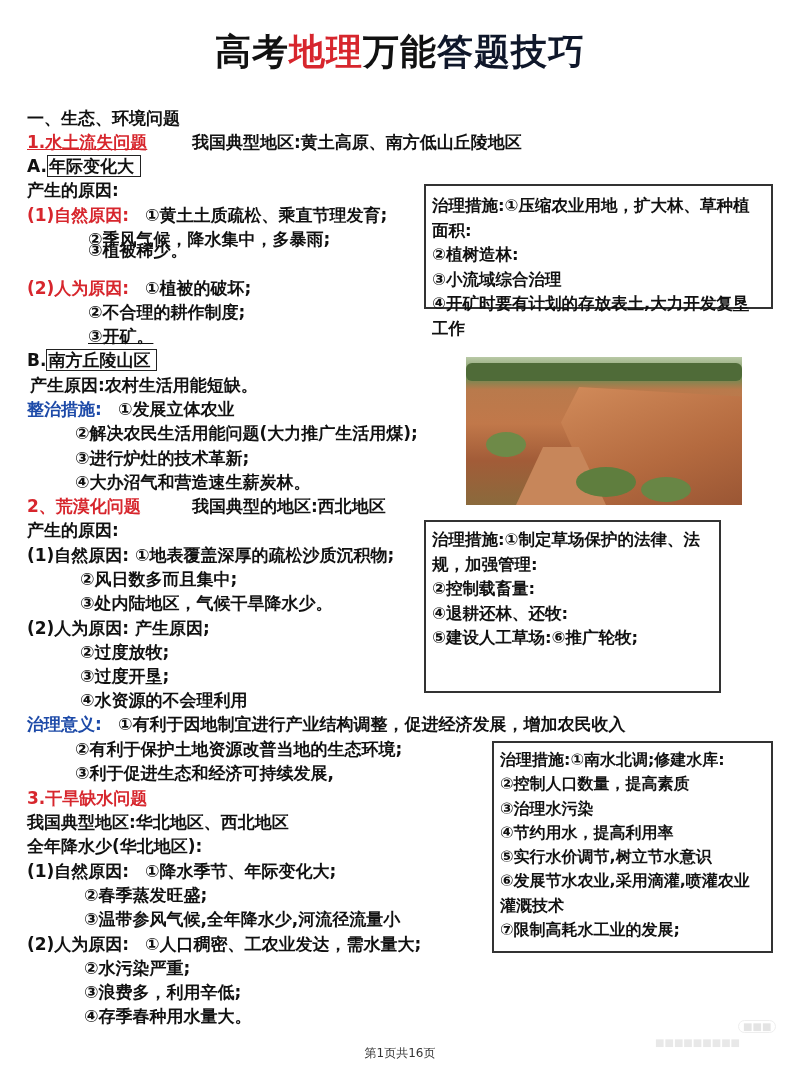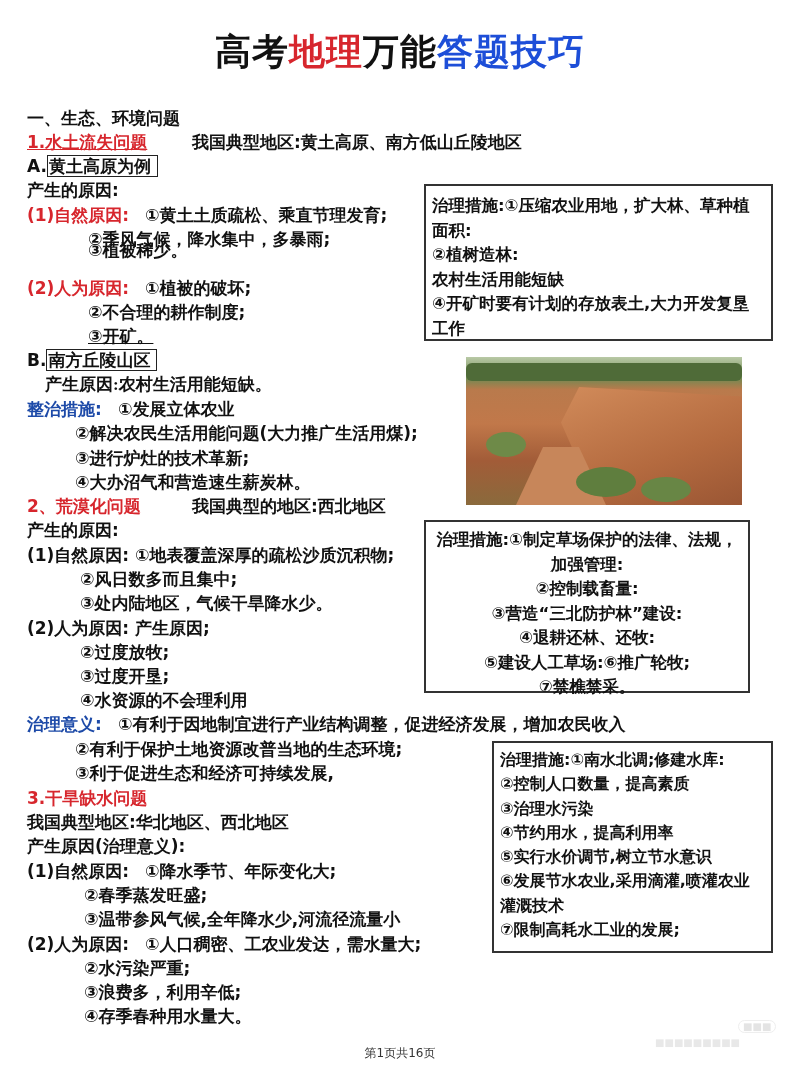--- a/index.html
+++ b/index.html
@@ -5,21 +5,21 @@
   html, body { margin: 0; padding: 0; }
   body {
     width: 800px; height: 1067px; background: #ffffff; position: relative; overflow: hidden;
     font-family: "DejaVu Sans", "Liberation Sans", sans-serif; color: #111;
   }
   .abs { position: absolute; }
   .title {
     left: 0; width: 800px; top: 28px; text-align: center; font-size: 36px; font-weight: bold; letter-spacing: 1px;
   }
   .title .red { color: #d7262d; }
-  .title .blue { color: #1d4ed8; }
+  .title .blue { color: #0f172a; }
   .line { position: absolute; font-size: 17px; font-weight: bold; white-space: nowrap; line-height: 24px; }
   .red { color: #d7262d; }
   .blue { color: #1d4aa8; }
   .boxed { border: 1.5px solid #222; padding: 0 6px 0 1px; }
   .panel {
     position: absolute; border: 2px solid #333; background: #fff; box-sizing: border-box;
     padding: 8px 6px; font-size: 16.5px; font-weight: bold; line-height: 24.5px;
   }
   .panel div { white-space: normal; }
   .photo {
@@ -42,45 +42,45 @@
 <div class="abs title">
   <span>高考</span><span class="red">地理</span><span>万能</span><span class="blue">答题技巧</span>
 </div>
 
 <div class="line" style="left:27px;top:106px;">一、生态、环境问题</div>
 
 <div class="line red" style="left:27px;top:130px;text-decoration:underline;">1.水土流失问题</div>
 <div class="line" style="left:192px;top:130px;">我国典型地区:黄土高原、南方低山丘陵地区</div>
 
 <div class="line" style="left:27px;top:154px;">
-  <span>A.</span><span class="boxed">黄土高原为例</span>
+  <span>A.</span><span class="boxed">年际变化大</span>
 </div>
 <div class="line" style="left:27px;top:178px;">产生的原因:</div>
 
 <div class="line red" style="left:27px;top:203px;">(1)自然原因:</div>
 <div class="line" style="left:145px;top:203px;">①黄土土质疏松、乘直节理发育;</div>
 <div class="line" style="left:88px;top:227px;">②季风气候，降水集中，多暴雨;</div>
 <div class="line" style="left:88px;top:238px;">③植被稀少。</div>
 
 <div class="line red" style="left:27px;top:276px;">(2)人为原因:</div>
 <div class="line" style="left:145px;top:276px;">①植被的破坏;</div>
 <div class="line" style="left:88px;top:300px;">②不合理的耕作制度;</div>
 <div class="line" style="left:88px;top:324px;text-decoration:underline;">③开矿。</div>
 
-<div class="panel" style="left:424px;top:184px;width:349px;height:157px;">
+<div class="panel" style="left:424px;top:184px;width:349px;height:125px;">
   <div>治理措施:①压缩农业用地，扩大林、草种植面积:</div>
   <div>②植树造林:</div>
-  <div>农村生活用能短缺</div>
+  <div>③小流域综合治理</div>
   <div>④开矿时要有计划的存放表土,大力开发复垦工作</div>
 </div>
 
 <div class="line" style="left:27px;top:348px;">
   <span>B.</span><span class="boxed">南方丘陵山区</span>
 </div>
-<div class="line" style="left:45px;top:373px;font-family:Liberation Serif, serif;">产生原因:农村生活用能短缺。</div>
+<div class="line" style="left:30px;top:373px;">产生原因:农村生活用能短缺。</div>
 <div class="line blue" style="left:27px;top:397px;">整治措施:</div>
 <div class="line" style="left:118px;top:397px;">①发展立体农业</div>
 <div class="line" style="left:75px;top:421px;">②解决农民生活用能问题(大力推广生活用煤);</div>
 <div class="line" style="left:75px;top:446px;">③进行炉灶的技术革新;</div>
 <div class="line" style="left:75px;top:470px;">④大办沼气和营造速生薪炭林。</div>
 
 <div class="photo">
   <div class="tree"></div>
     <div class="cliff"></div>
     <div class="gully"></div>
@@ -97,37 +97,35 @@
 <div class="line" style="left:135px;top:543px;">①地表覆盖深厚的疏松沙质沉积物;</div>
 <div class="line" style="left:80px;top:567px;text-align:right;">②风日数多而且集中;</div>
 <div class="line" style="left:80px;top:591px;">③处内陆地区，气候干旱降水少。</div>
 
 <div class="line" style="left:27px;top:616px;">(2)人为原因:</div>
 <div class="line" style="left:135px;top:616px;">产生原因;</div>
 <div class="line" style="left:80px;top:640px;">②过度放牧;</div>
 <div class="line" style="left:80px;top:664px;">③过度开垦;</div>
 <div class="line" style="left:80px;top:688px;">④水资源的不会理利用</div>
 
-<div class="panel" style="left:424px;top:520px;width:326px;height:173px;padding-top:6px;text-align:center;">
+<div class="panel" style="left:424px;top:520px;width:297px;height:173px;padding-top:6px;">
   <div>治理措施:①制定草场保护的法律、法规，加强管理:</div>
   <div>②控制载畜量:</div>
-  <div>③营造“三北防护林”建设:</div>
   <div>④退耕还林、还牧:</div>
   <div>⑤建设人工草场:⑥推广轮牧;</div>
-  <div>⑦禁樵禁采。</div>
 </div>
 
 <div class="line blue" style="left:27px;top:712px;">治理意义:</div>
 <div class="line" style="left:118px;top:712px;">①有利于因地制宜进行产业结构调整，促进经济发展，增加农民收入</div>
 <div class="line" style="left:75px;top:737px;">②有利于保护土地资源改普当地的生态环境;</div>
 <div class="line" style="left:75px;top:761px;">③利于促进生态和经济可持续发展,</div>
 
 <div class="line red" style="left:27px;top:786px;">3.干旱缺水问题</div>
 <div class="line" style="left:27px;top:810px;">我国典型地区:华北地区、西北地区</div>
-<div class="line" style="left:27px;top:834px;">产生原因(治理意义):</div>
+<div class="line" style="left:27px;top:834px;">全年降水少(华北地区):</div>
 
 <div class="line" style="left:27px;top:859px;">(1)自然原因:</div>
 <div class="line" style="left:145px;top:859px;">①降水季节、年际变化大;</div>
 <div class="line" style="left:84px;top:883px;">②春季蒸发旺盛;</div>
 <div class="line" style="left:84px;top:907px;">③温带参风气候,全年降水少,河流径流量小</div>
 
 <div class="line" style="left:27px;top:932px;">(2)人为原因:</div>
 <div class="line" style="left:145px;top:932px;">①人口稠密、工农业发达，需水量大;</div>
 <div class="line" style="left:84px;top:956px;">②水污染严重;</div>
 <div class="line" style="left:84px;top:980px;">③浪费多，利用辛低;</div>

